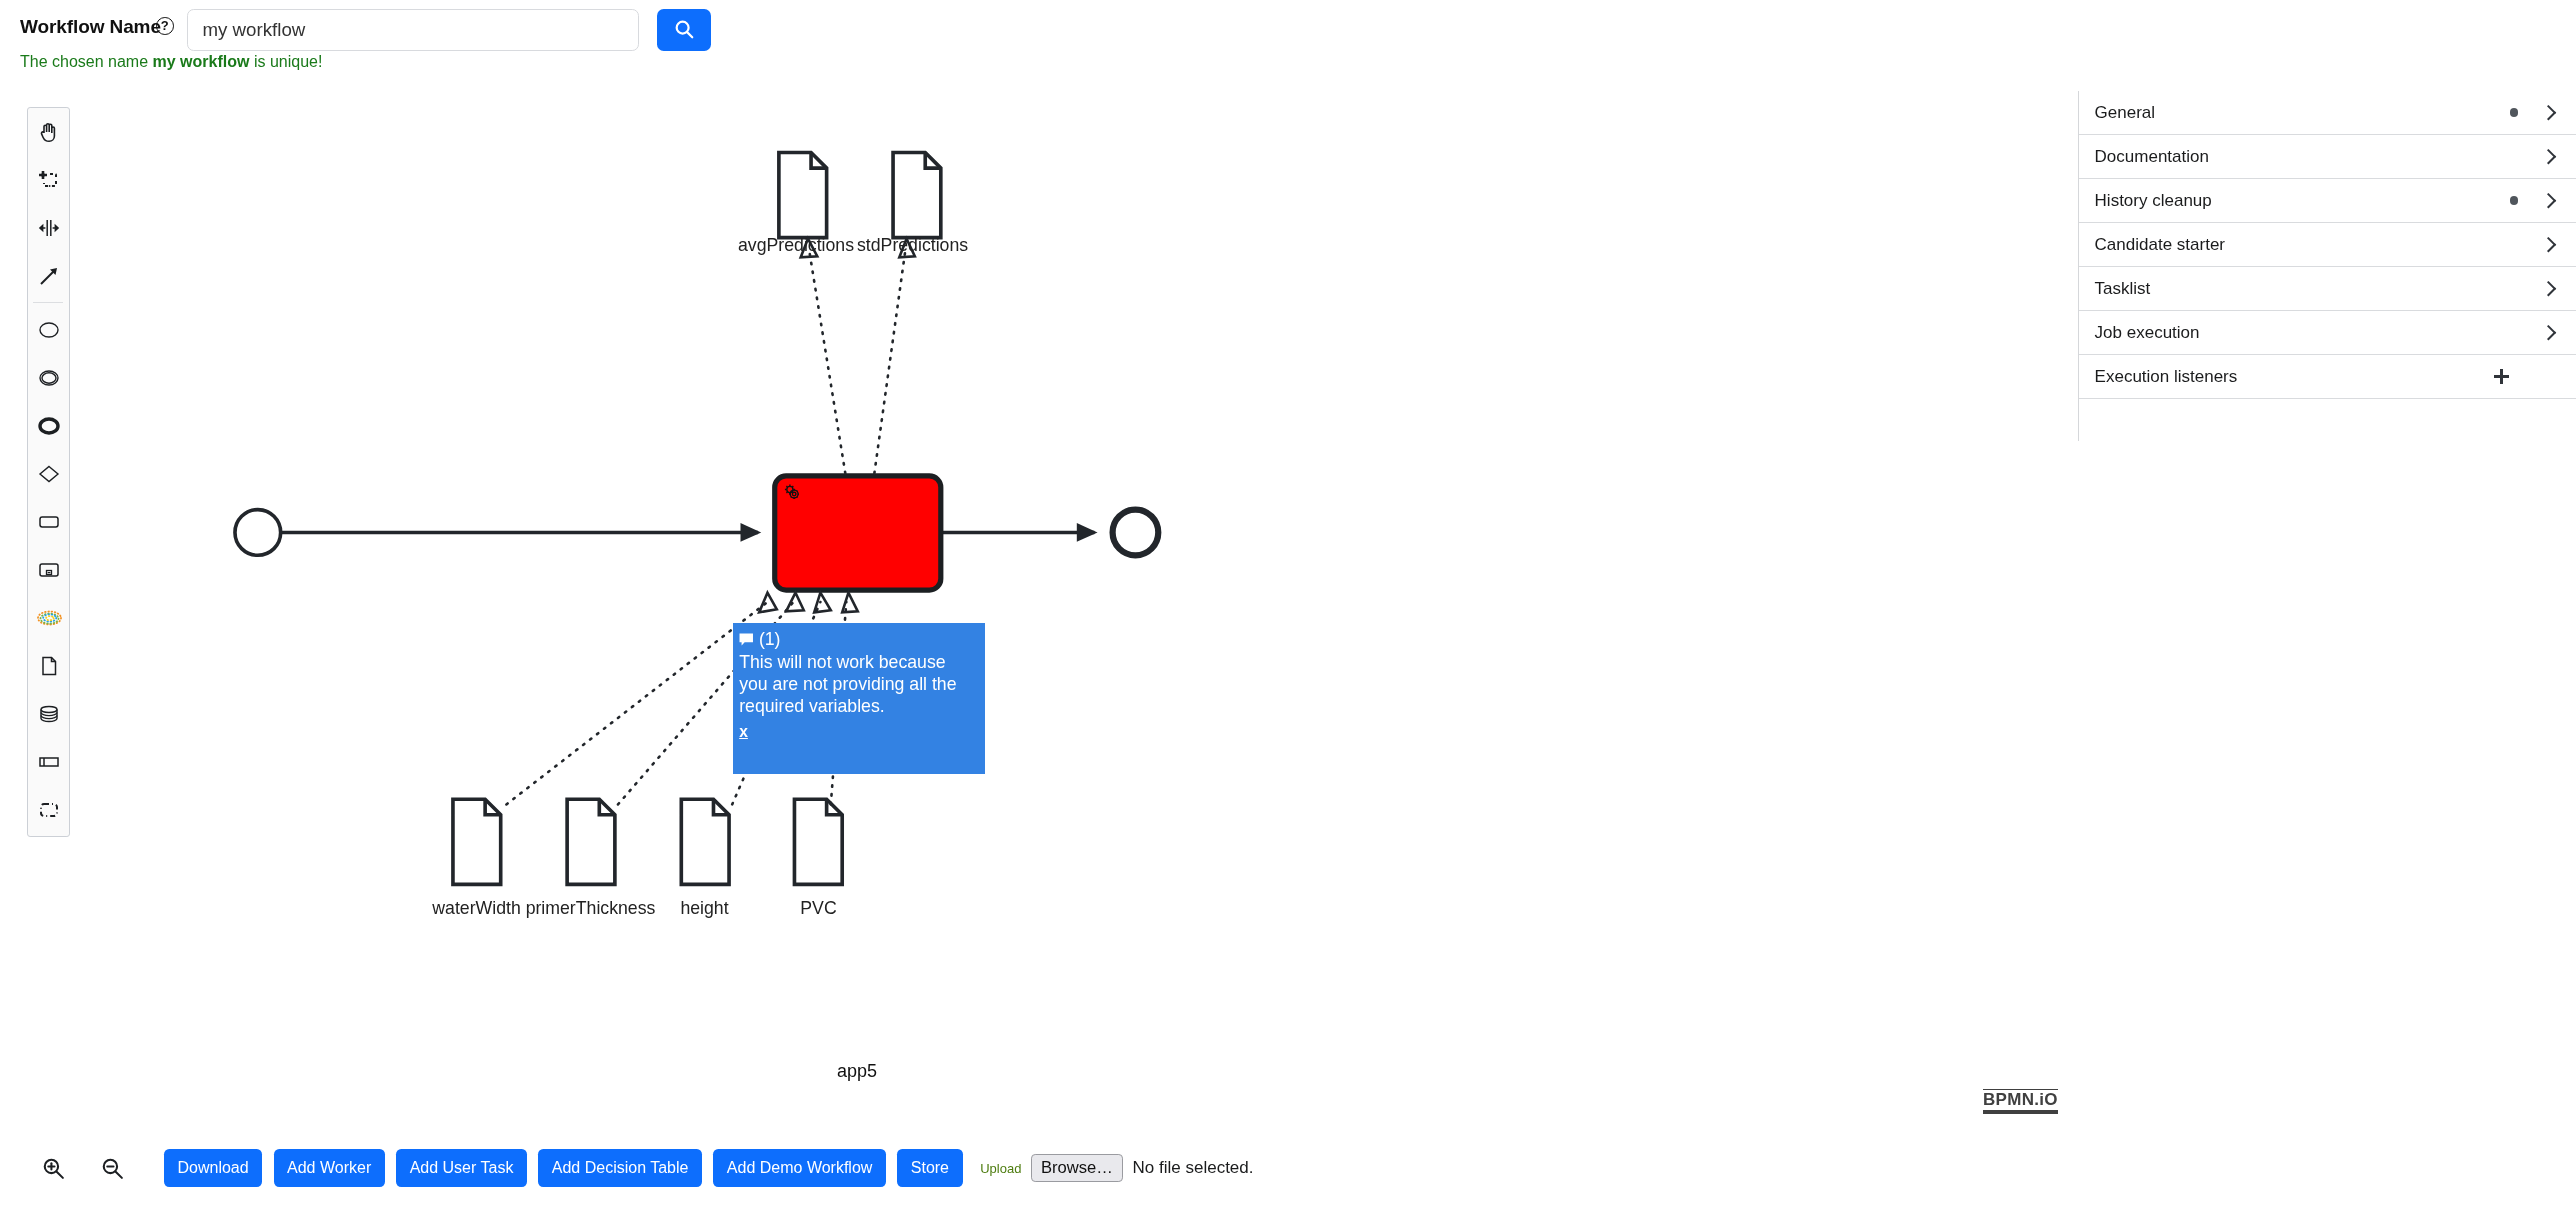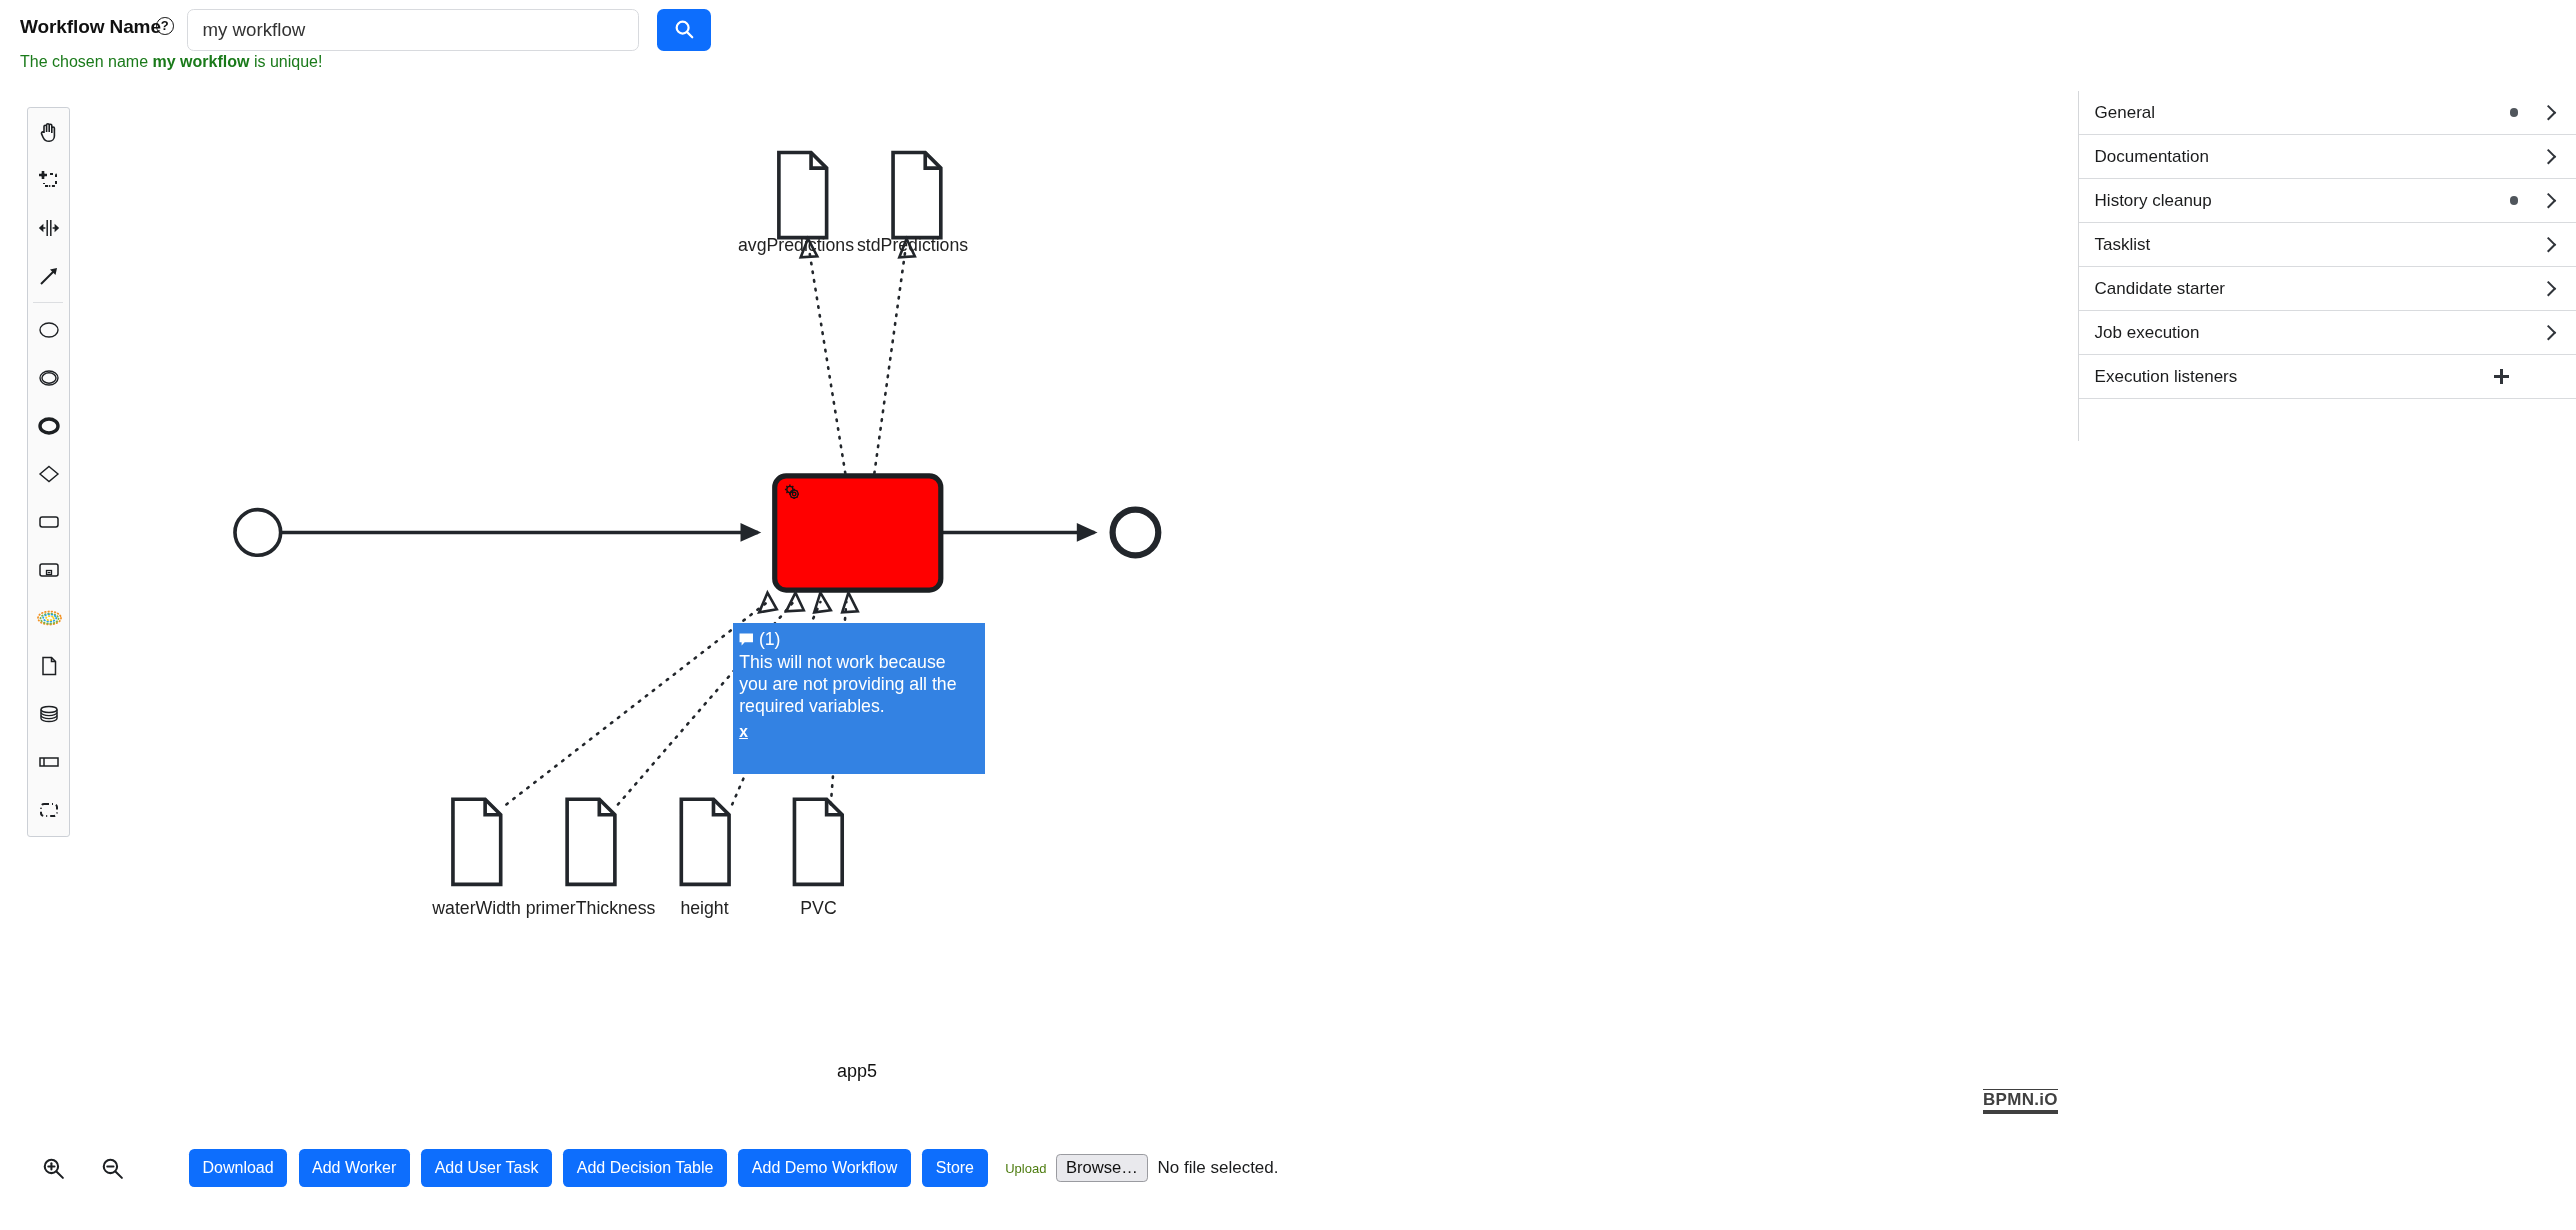--- a/index.html
+++ b/index.html
@@ -400,26 +400,26 @@
       <span class="prop-name">Documentation</span>
       <span class="prop-dot hidden"></span>
       <span class="prop-chev"></span>
     </div>
     <div class="prop-row">
       <span class="prop-name">History cleanup</span>
       <span class="prop-dot"></span>
       <span class="prop-chev"></span>
     </div>
     <div class="prop-row">
+      <span class="prop-name">Candidate starter</span>
+      <span class="prop-dot hidden"></span>
+      <span class="prop-chev"></span>
+    </div>
+    <div class="prop-row">
       <span class="prop-name">Tasklist</span>
-      <span class="prop-dot hidden"></span>
-      <span class="prop-chev"></span>
-    </div>
-    <div class="prop-row">
-      <span class="prop-name">Candidate starter</span>
       <span class="prop-dot hidden"></span>
       <span class="prop-chev"></span>
     </div>
     <div class="prop-row">
       <span class="prop-name">Job execution</span>
       <span class="prop-dot hidden"></span>
       <span class="prop-chev"></span>
     </div>
     <div class="prop-row">
       <span class="prop-name">Execution listeners</span>
@@ -439,21 +439,21 @@
       </svg>
     </div>
     <div class="zoom-btn" style="margin-left:32px;">
       <svg viewBox="0 0 24 24" fill="none" stroke="#1c1f22" stroke-width="2" stroke-linecap="round">
         <circle cx="10" cy="10" r="6.4"></circle>
           <line x1="14.8" y1="14.8" x2="21" y2="21"></line>
         <line x1="7" y1="10" x2="13" y2="10"></line>
       </svg>
     </div>
 
-    <button class="bb-btn" style="margin-left:63px;">Download</button>
+    <button class="bb-btn" style="margin-left:38px;">Download</button>
     <button class="bb-btn" style="margin-left:11.4px;">Add Worker</button>
     <button class="bb-btn" style="margin-left:11.4px;">Add User Task</button>
     <button class="bb-btn" style="margin-left:11.4px;">Add Decision Table</button>
     <button class="bb-btn" style="margin-left:11.4px;">Add Demo Workflow</button>
     <button class="bb-btn" style="margin-left:11.4px;">Store</button>
 
     <span class="upload-label" style="margin-left:17.7px;">Upload</span>
     <button class="browse-btn" style="margin-left:9.3px;">Browse…</button>
     <span class="nofile" style="margin-left:9.3px;">No file selected.</span>
   </div>

